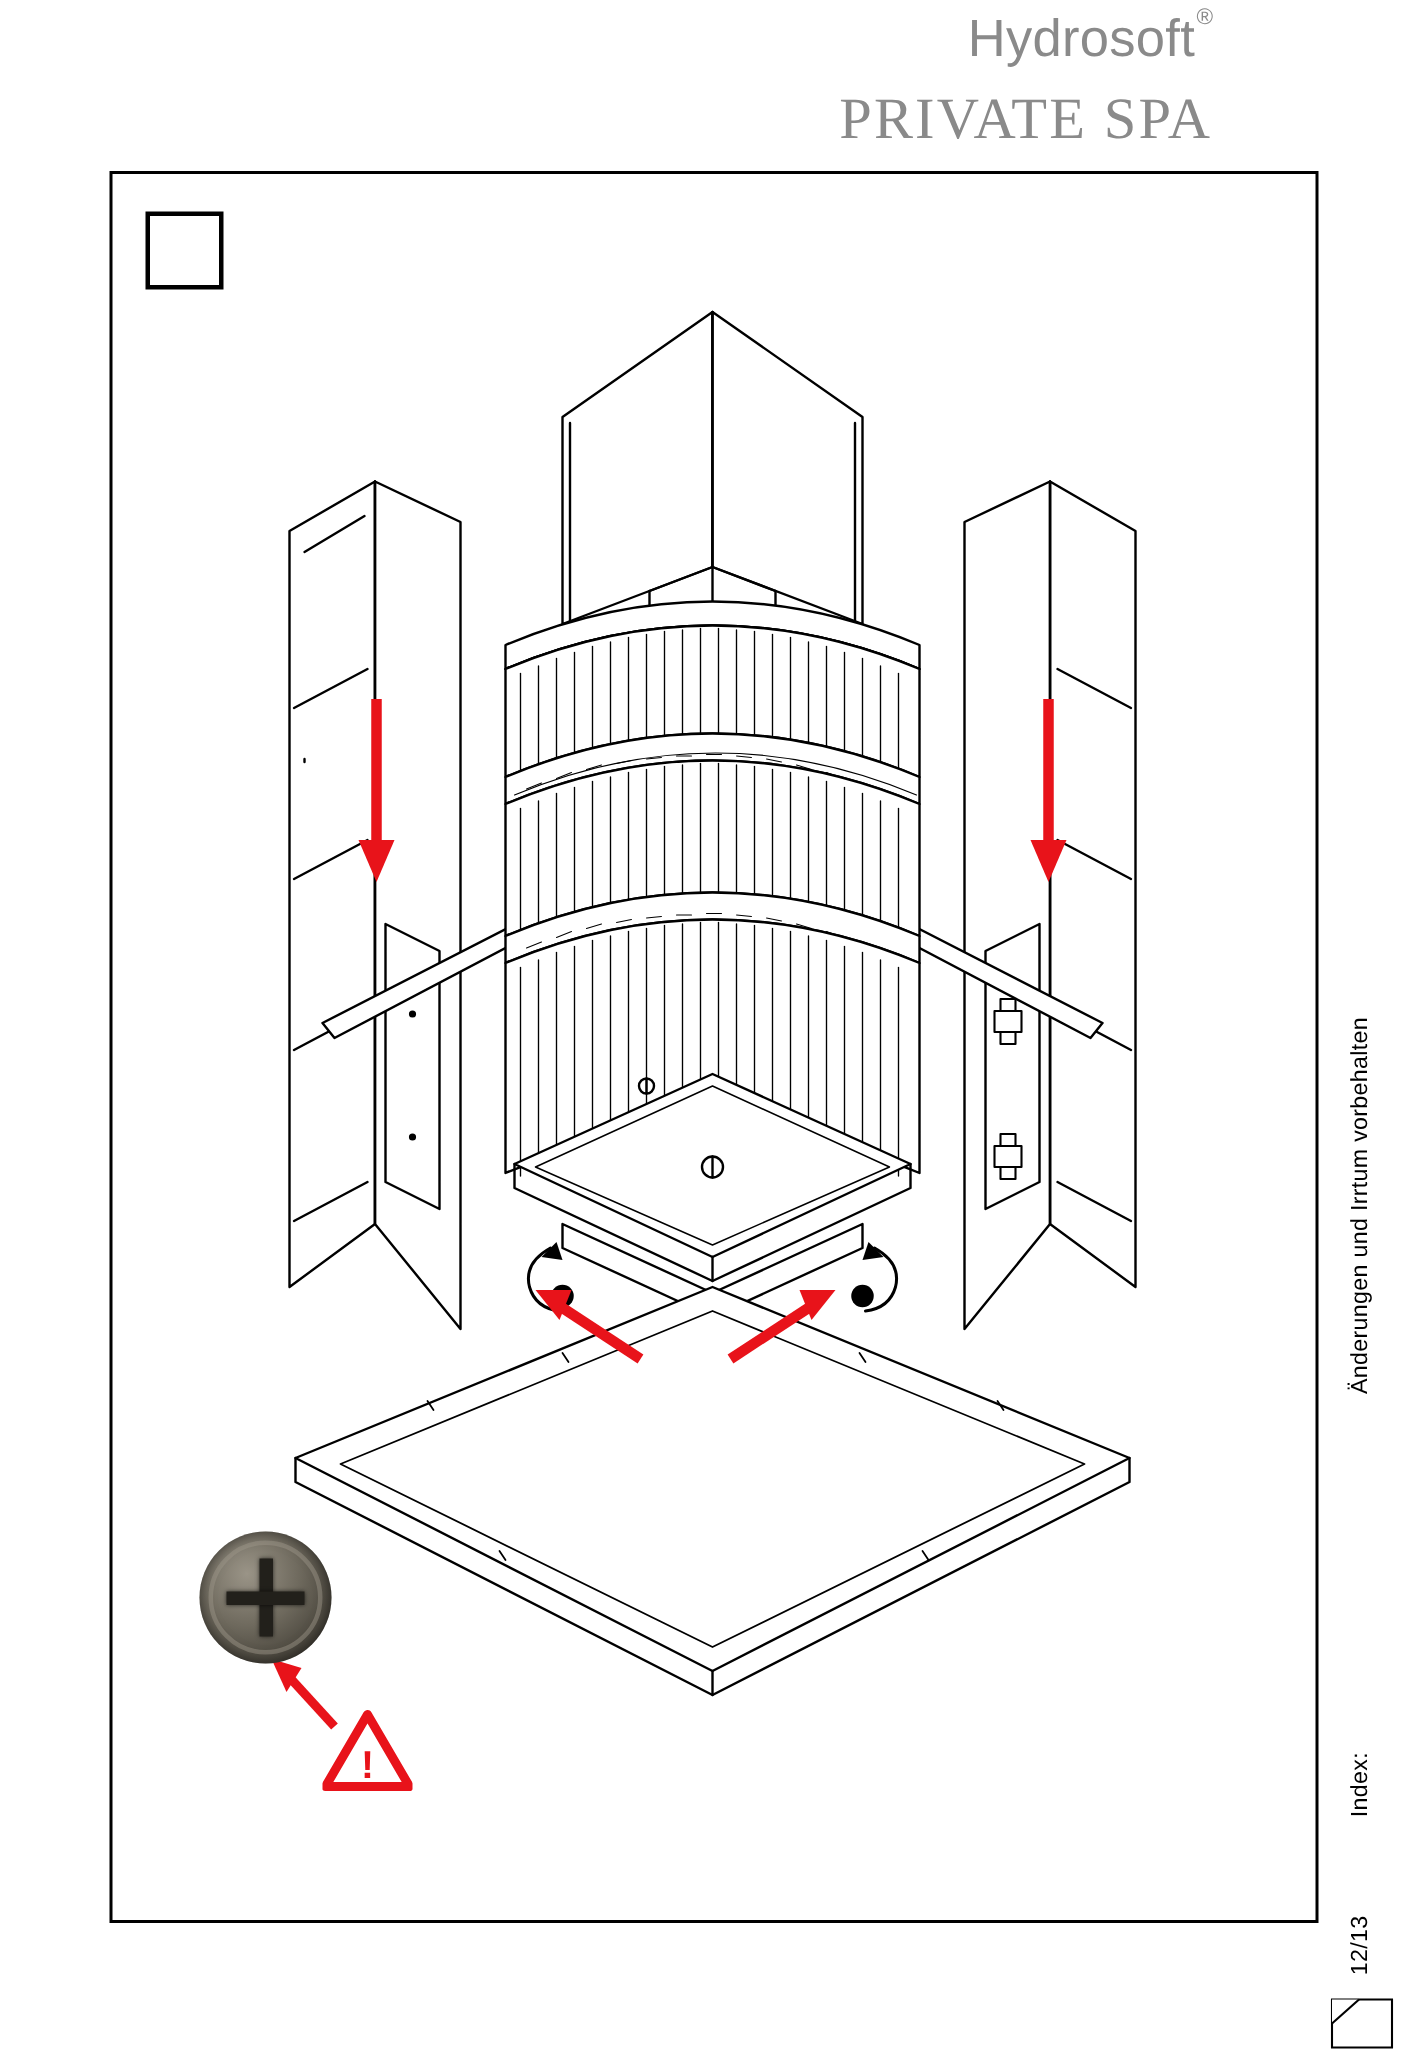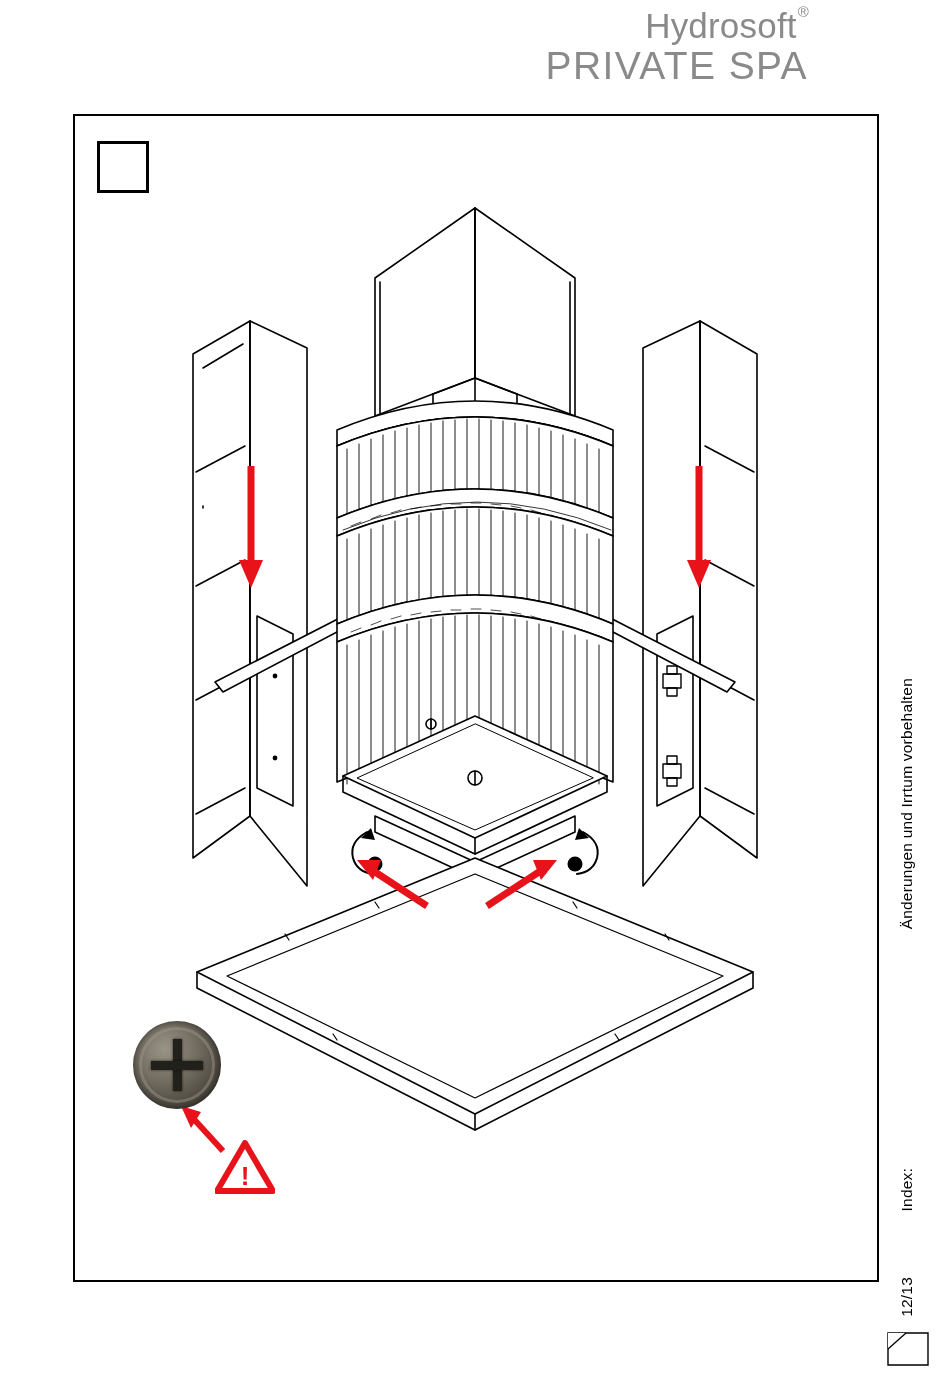--- a/index.html
+++ b/index.html
@@ -39,21 +39,22 @@
     vertical-align: super;
     position: relative;
     top: -8px;
     left: 1px;
   }
   .brand-line2 {
     font-size: 39px;
     font-weight: 400;
     letter-spacing: 1.4px;
     color: #8a8a8a;
-    margin-top: 2px;
+    margin-top: 16px;
+    font-family: Liberation Serif, serif;
   }
 
   
   .page-frame {
     position: absolute;
     left: 73px;
     top: 114px;
     width: 806px;
     height: 1168px;
     border: 2px solid #000;

